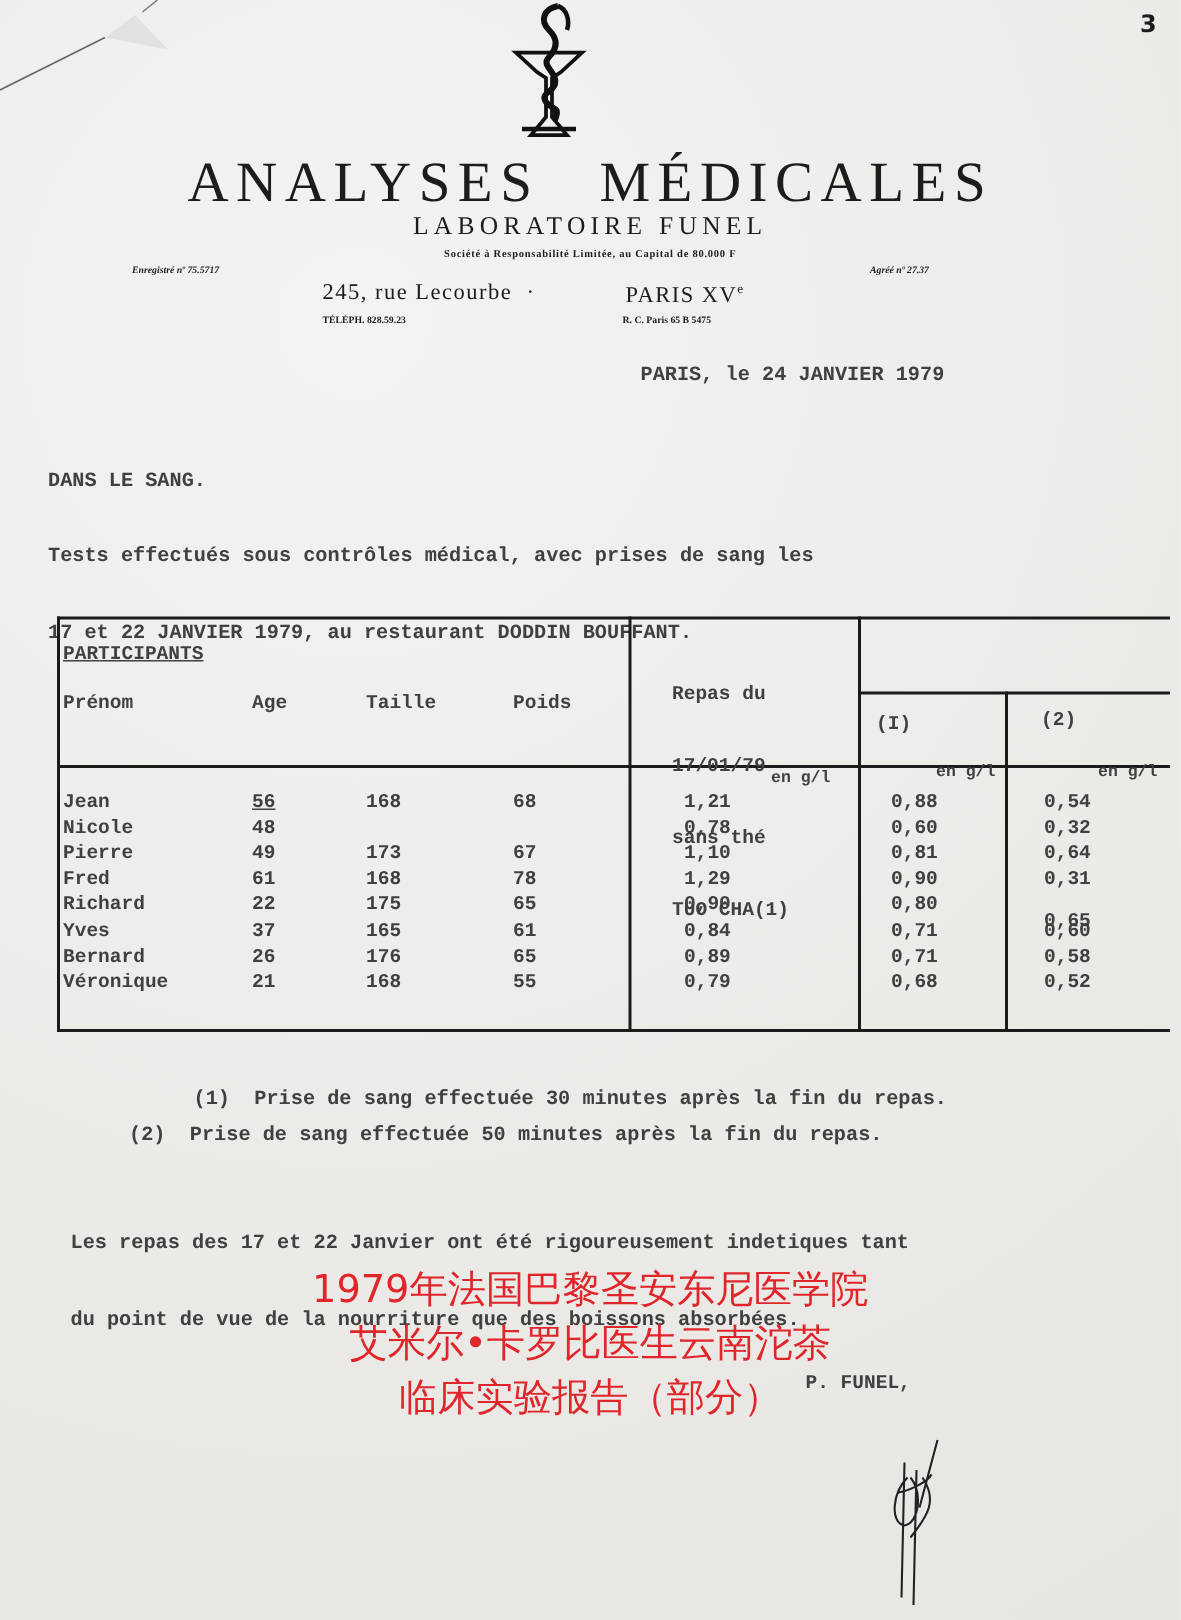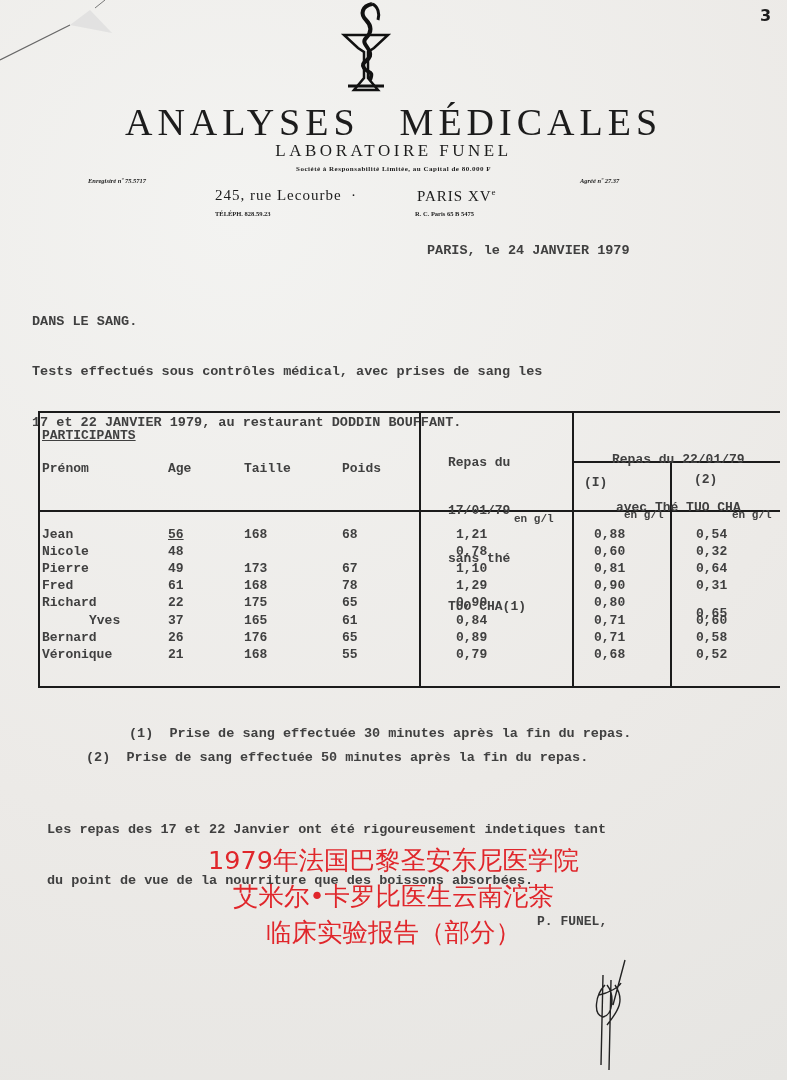--- a/index.html
+++ b/index.html
@@ -104,24 +104,20 @@
   <div class="cell" style="left:130px; top:49px;">Age</div>
   <div class="cell" style="left:206px; top:49px;">Taille</div>
   <div class="cell" style="left:304px; top:49px;">Poids</div>
 
   <div class="cell" style="left:410px; top:12px; line-height:16px;">
     <div>Repas du</div>
     <div>17/01/79</div>
     <div>sans thé</div>
     <div>TUO CHA(1)</div>
   </div>
-  <div class="cell" style="left:574px; top:9px; line-height:16px; text-align:center;">
-    <div>Repas du 22/01/79</div>
-    <div>avec Thé TUO CHA</div>
-  </div>
   <div class="cell" style="left:546px; top:63px;">(I)</div>
   <div class="cell" style="left:656px; top:60px;">(2)</div>
 
   <div class="unit" style="left:476px; top:102px;">en g/l</div>
   <div class="unit" style="left:586px; top:98px;">en g/l</div>
   <div class="unit" style="left:694px; top:98px;">en g/l</div>
 
   <div id="rows" style="position:absolute; left:0; top:115px; width:742px;">
 
   <div style="position: absolute; left: 0px; top: 0px; width: 742px; height: 17px;">
@@ -163,21 +159,21 @@
       <div style="position: absolute; left: 0px; top: 68.4px; width: 742px; height: 17px;">
         <span class="cell" style="left: 4px; top: 0px;">Richard</span>
         <span class="cell" style="left: 130px; top: 0px;">22</span>
         <span class="cell" style="left: 206px; top: 0px;">175</span>
         <span class="cell" style="left: 304px; top: 0px;">65</span>
         <span class="cell" style="left: 418px; top: 0px;">0,90</span>
         <span class="cell" style="left: 556px; top: 0px;">0,80</span>
         <span class="cell" style="left: 658px; top: 11px;">0,65</span>
       </div>
       <div style="position: absolute; left: 0px; top: 85.5px; width: 742px; height: 17px;">
-        <span class="cell" style="left: 4px; top: 0px; margin-left: 47px;">Yves</span>
+        <span class="cell" style="left: 4px; top: 0px;">Yves</span>
         <span class="cell" style="left: 130px; top: 0px;">37</span>
         <span class="cell" style="left: 206px; top: 0px;">165</span>
         <span class="cell" style="left: 304px; top: 0px;">61</span>
         <span class="cell" style="left: 418px; top: 0px;">0,84</span>
         <span class="cell" style="left: 556px; top: 0px;">0,71</span>
         <span class="cell" style="left: 658px; top: 0px;">0,60</span>
       </div>
       <div style="position: absolute; left: 0px; top: 102.6px; width: 742px; height: 17px;">
         <span class="cell" style="left: 4px; top: 0px;">Bernard</span>
         <span class="cell" style="left: 130px; top: 0px;">26</span>

